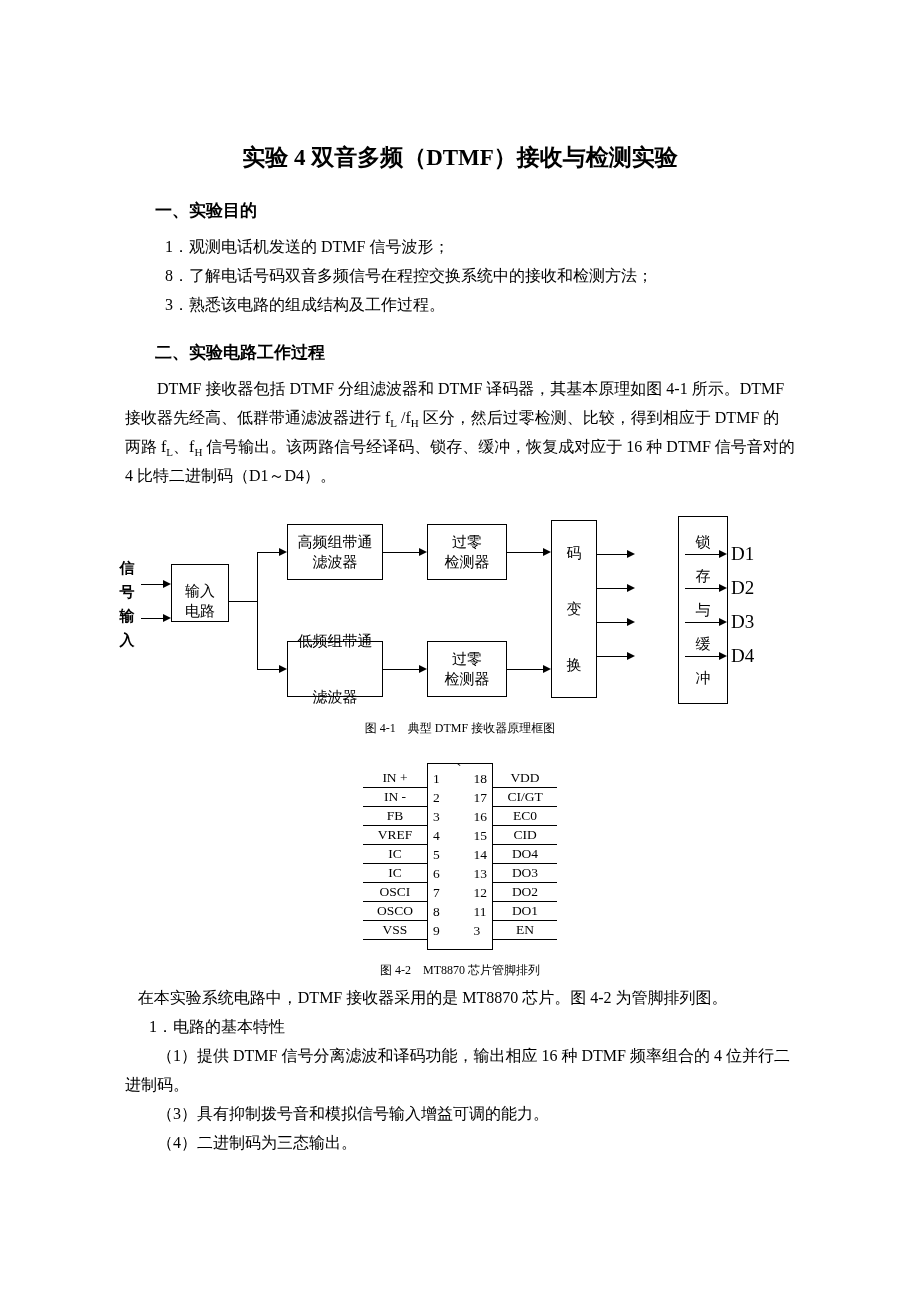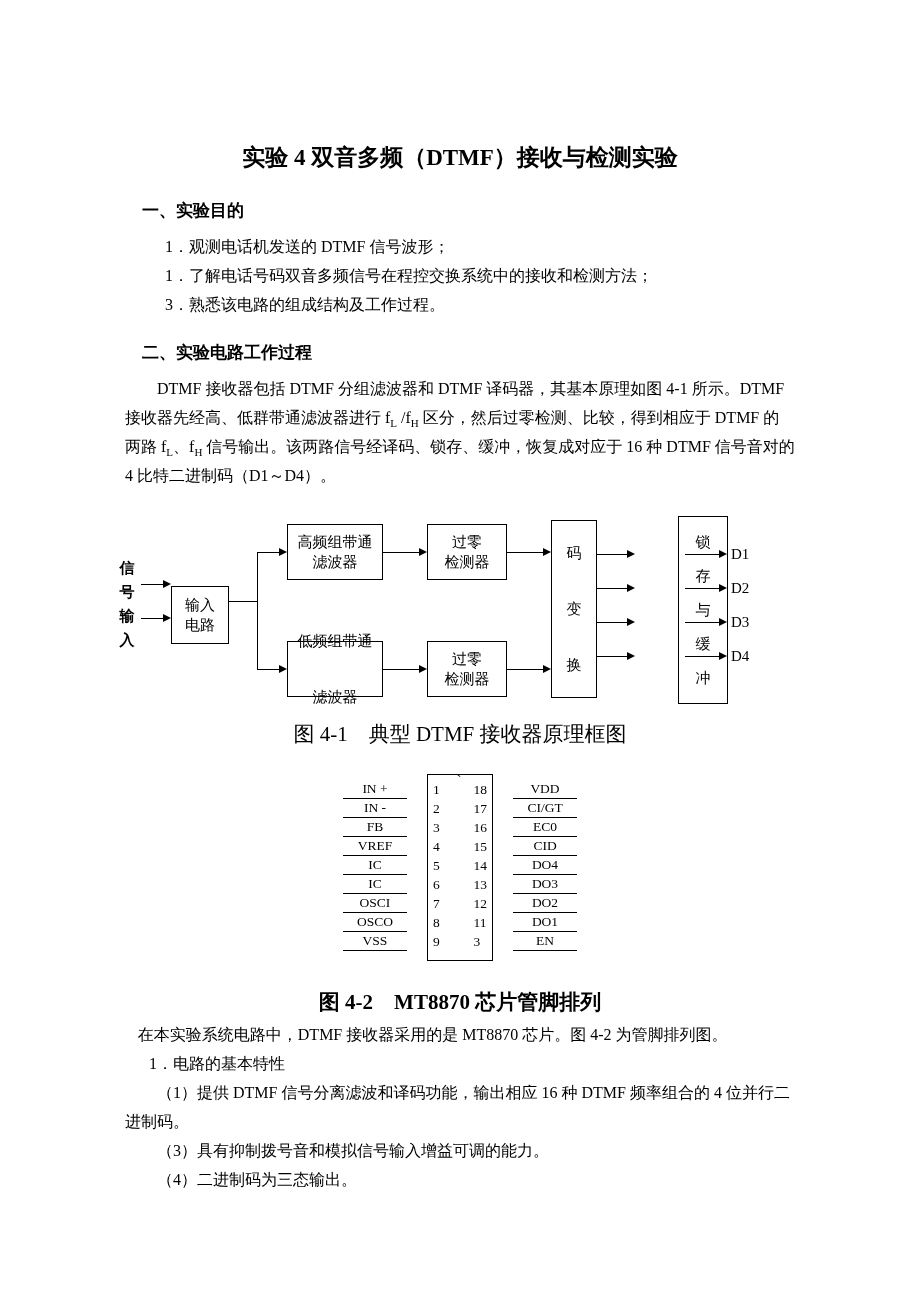--- a/index.html
+++ b/index.html
@@ -1,70 +1,70 @@
 <!DOCTYPE html>
 <html><head>
 <meta charset="utf-8">
 <style>
   html,body{margin:0;padding:0;background:#fff;}
   body{font-family:"Liberation Serif","DejaVu Serif",serif;color:#000;}
   .page{width:920px;height:1302px;background:#fff;padding:142px 125px 0;box-sizing:border-box;overflow:hidden;position:relative;margin:0 auto;}
   .doc-title{font-size:23px;font-weight:bold;text-align:center;margin:0 0 26px;}
-  .sec-heading{font-size:17px;font-weight:bold;margin:22px 0 10px 17px;font-family:"Liberation Sans","DejaVu Sans",sans-serif;}
+  .sec-heading{font-size:17px;font-weight:bold;margin:22px 0 10px 30px;font-family:"Liberation Sans","DejaVu Sans",sans-serif;}
   .body-text{font-size:16px;line-height:29px;margin:0;}
   .obj-item{margin-left:40px;}
   .para{text-indent:2em;}
   .intro{text-indent:0.8em;margin-top:4px;}
   .subhead{text-indent:1.5em;}
   sub{font-size:11px;line-height:0;}
-  .caption{font-size:21px;text-align:center;margin:14px 0 0;}
+  .caption{font-size:12px;text-align:center;margin:14px 0 0;}
   
   .figure1{position:relative;width:660px;height:200px;margin:16px 0 4px -6px;font-size:15px;}
   .fig-box{position:absolute;border:1px solid #000;display:flex;flex-direction:column;align-items:center;justify-content:center;text-align:center;line-height:20px;box-sizing:border-box;}
   .vstack{width:16px;word-break:break-all;text-align:center;}
   .sig-label{position:absolute;}
   .hline{position:absolute;height:1px;background:#000;}
   .vline{position:absolute;width:1px;background:#000;}
   .arrow{position:absolute;height:1px;background:#000;}
   .arrow::after{content:"";position:absolute;right:-8px;top:-4px;width:0;height:0;border-top:4px solid transparent;border-bottom:4px solid transparent;border-left:8px solid #000;}
-  .d-label{position:absolute;font-size:15px;line-height:20px;text-align:right;}
+  .d-label{position:absolute;font-size:19px;line-height:20px;text-align:right;}
   
-  .figure2{display:flex;justify-content:center;align-items:flex-start;margin-top:26px;gap:20px;}
+  .figure2{display:flex;justify-content:center;align-items:flex-start;margin-top:26px;}
   .pin-col{width:64px;margin-top:6px;}
   .pin-label{display:block;width:64px;height:19px;line-height:18px;border-bottom:1px solid #000;text-align:center;font-size:13.5px;box-sizing:border-box;}
   .chip-body{width:64px;border:1px solid #000;padding:5px 0 9px;display:flex;justify-content:space-between;position:relative;box-sizing:content-box;}
   .num-col{display:flex;flex-direction:column;}
   .pin-num{height:19px;line-height:19px;font-size:13.5px;padding:0 5px;}
   .chip-mark{position:absolute;top:0;left:45%;font-size:14px;line-height:12px;}
 </style>
 </head>
 <body>
 
 <div class="page">
 
   <h1 class="doc-title">实验 4 双音多频（DTMF）接收与检测实验</h1>
 
   <h2 class="sec-heading">一、实验目的</h2>
   <div>
 
   <p class="body-text obj-item">1．观测电话机发送的 DTMF 信号波形；</p>
-      <p class="body-text obj-item">1．了解电话号码双音多频信号在程控交换系统中的接收和检测方法；</p>
+      <p class="body-text obj-item">8．了解电话号码双音多频信号在程控交换系统中的接收和检测方法；</p>
       <p class="body-text obj-item">3．熟悉该电路的组成结构及工作过程。</p>
     </div>
 
   <h2 class="sec-heading">二、实验电路工作过程</h2>
   <p class="body-text para"><span>DTMF 接收器包括 DTMF 分组滤波器和 DTMF 译码器，其基本原理如图 4-1 所示。DTMF 接收器先经高、低群带通滤波器进行 f</span><sub>L</sub><span> /f</span><sub>H</sub><span> 区分，然后过零检测、比较，得到相应于 DTMF 的两路 f</span><sub>L</sub><span>、f</span><sub>H</sub><span> 信号输出。该两路信号经译码、锁存、缓冲，恢复成对应于 16 种 DTMF 信号音对的 4 比特二进制码（D1～D4）。</span></p>
 
   <div class="figure1">
     <div class="sig-label vstack" style="left:0;top:50px;line-height:24px;font-weight:bold;">信号输入</div>
 
     <div class="arrow" style="left:22px;top:78px;width:22px;"></div>
     <div class="arrow" style="left:22px;top:112px;width:22px;"></div>
 
-    <div class="fig-box" style="left:52px;top:80px;width:58px;height:58px;">
+    <div class="fig-box" style="left:52px;top:58px;width:58px;height:58px;justify-content:flex-end;">
       <div>输入</div>
       <div>电路</div>
     </div>
 
     <div class="hline" style="left:110px;top:95px;width:28px;"></div>
     <div class="vline" style="left:138px;top:46px;height:118px;"></div>
     <div class="arrow" style="left:138px;top:46px;width:22px;"></div>
     <div class="arrow" style="left:138px;top:163px;width:22px;"></div>
 
     <div class="fig-box" style="left:168px;top:18px;width:96px;height:56px;">
@@ -164,21 +164,21 @@
         <div class="pin-label">EC0</div>
         <div class="pin-label">CID</div>
         <div class="pin-label">DO4</div>
         <div class="pin-label">DO3</div>
         <div class="pin-label">DO2</div>
         <div class="pin-label">DO1</div>
         <div class="pin-label">EN</div>
       </div>
   </div>
 
-  <p class="caption" style="margin-top:27px;font-weight:bold;">图 4-2　MT8870 芯片管脚排列</p>
+  <p class="caption" style="margin-top:12px;">图 4-2　MT8870 芯片管脚排列</p>
 
   <p class="body-text intro">在本实验系统电路中，DTMF 接收器采用的是 MT8870 芯片。图 4-2 为管脚排列图。</p>
   <p class="body-text subhead">1．电路的基本特性</p>
   <div>
 
   <p class="body-text para">（1）提供 DTMF 信号分离滤波和译码功能，输出相应 16 种 DTMF 频率组合的 4 位并行二进制码。</p>
       <p class="body-text para">（3）具有抑制拨号音和模拟信号输入增益可调的能力。</p>
       <p class="body-text para">（4）二进制码为三态输出。</p>
     </div>
 

